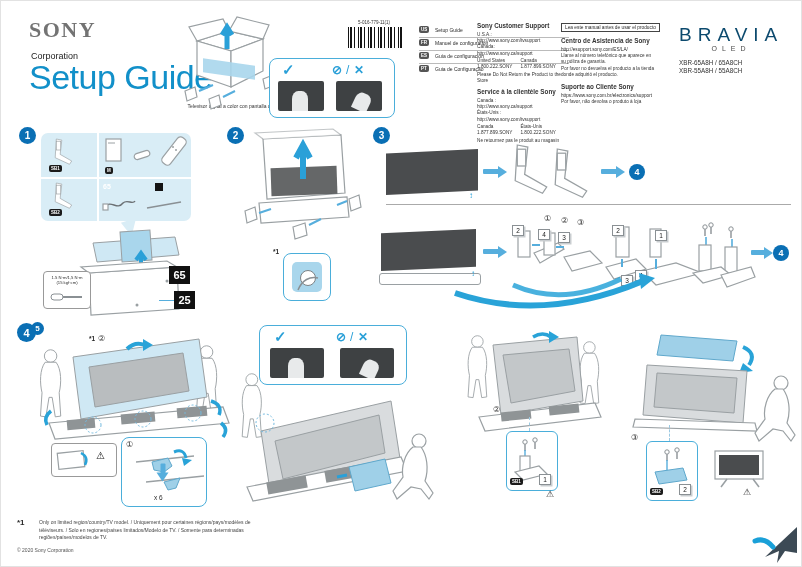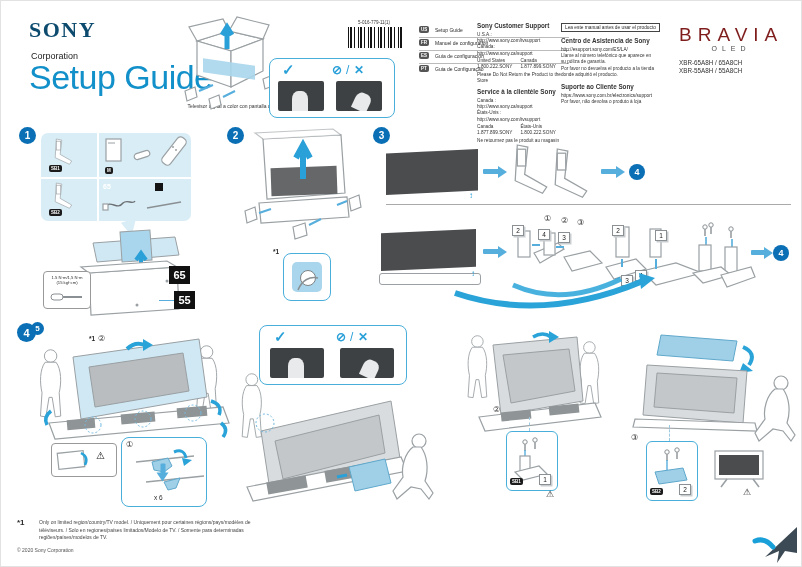--- a/index.html
+++ b/index.html
@@ -49,21 +49,21 @@
         <circle cx="0" cy="0" r="2.2" fill="#fff" stroke="#8a9094" stroke-width="1"></circle>
         <line x1="0" y1="2.2" x2="0" y2="9" stroke="#8a9094" stroke-width="1.4"></line>
       </g>
       <g id="standleg">
         <path class="ln" d="M6 0 L16 2 L13 28 L34 40 L30 46 L4 34 Z"></path>
         <rect x="6" y="4" width="8" height="16" class="ln"></rect>
       </g>
     </defs>
   </svg>
 
-  <div class="t" style="left:28px;top:16px;font-family:'Liberation Serif',serif;font-size:22px;font-weight:bold;letter-spacing:1.5px;color:#0c4a6e">SONY</div>
+  <div class="t" style="left:28px;top:16px;font-family:'Liberation Serif',serif;font-size:22px;font-weight:bold;letter-spacing:1.5px;color:#737373">SONY</div>
   <div class="t" style="left:30px;top:50px;font-size:9px;color:#222">Corporation</div>
   <div class="t" style="left:28px;top:57px;font-size:34px;color:#1290c9;letter-spacing:-0.5px">Setup Guide</div>
   <div class="t" style="left:120px;top:95px;width:183px;font-size:5px;color:#333;text-align:right;line-height:1.45;white-space:normal">
     <div>Téléviseur</div>
     <div>Televisor digital a color con pantalla de cristal líquido</div>
     <div>Televisor</div>
   </div>
 
   <svg style="left:178px;top:6px" width="96" height="106" viewBox="0 0 96 106">
     <path class="ln" d="M18 34 L50 24 L84 32 L52 44 Z"></path>
@@ -157,21 +157,21 @@
     <div class="url">http://esupport.sony.com/ES/LA/</div>
     <div>Llame al número telefónico que aparece en</div>
     <div>su póliza de garantía.</div>
     <div>Por favor no devuelva el producto a la tienda</div>
     <div>donde adquirió el producto.</div>
     <div class="b" style="font-size:6.3px;margin-top:5px;margin-bottom:1px">Suporte ao Cliente Sony</div>
     <div class="url">https://www.sony.com.br/electronics/support</div>
     <div>Por favor, não devolva o produto à loja</div>
   </div>
 
-  <div class="t" style="left:678px;top:23px;font-size:19px;letter-spacing:6px;color:#7f1d1d">BRAVIA</div>
+  <div class="t" style="left:678px;top:23px;font-size:19px;letter-spacing:6px;color:#0c4a6e">BRAVIA</div>
   <div class="t" style="left:678px;top:44px;width:104px;text-align:center;font-size:7px;letter-spacing:5px;color:#4a4a4a">OLED</div>
   <div class="t" style="left:678px;top:58px;font-size:6.3px;color:#333">XBR-65A8H / 65A8CH</div>
   <div class="t" style="left:678px;top:66px;font-size:6.3px;color:#333">XBR-55A8H / 55A8CH</div>
 
   <div class="badge" style="left:18px;top:126px;width:17px;height:17px;font-size:10px">1</div>
 
   <div class="panel" style="left:40px;top:132px;width:150px;height:88px">
     <div style="position:absolute;left:56px;top:0;width:2px;height:88px;background:#fff"></div>
     <div style="position:absolute;left:0;top:44px;width:56px;height:2px;background:#fff"></div>
     <div style="position:absolute;left:56px;top:44px;width:94px;height:2px;background:#fff"></div>
@@ -221,21 +221,21 @@
   <div style="position:absolute;left:42px;top:270px;width:46px;height:36px;border:0.8px solid #999;border-radius:4px;background:#fff;text-align:center">
     <div style="font-size:4.2px;margin-top:3px">1.5 N·m/1,5 N·m</div>
     <div style="font-size:4.2px">(15 kgf·cm)</div>
     <svg style="left:6px;top:18px" width="34" height="14">
       <rect x="1" y="4" width="12" height="6" rx="3" fill="#fff" stroke="#8a9094"></rect>
       <line x1="13" y1="7" x2="32" y2="7" stroke="#8a9094" stroke-width="2"></line>
     </svg>
   </div>
 
   <div class="sizebadge" style="left:168px;top:265px">65</div>
-  <div class="sizebadge" style="left:173px;top:290px">55</div>
+  <div class="sizebadge" style="left:173px;top:290px">25</div>
   <div style="position:absolute;left:158px;top:299px;width:15px;height:1px;background:#56aedd"></div>
 
   <div class="badge" style="left:226px;top:126px;width:17px;height:17px;font-size:10px">2</div>
   <svg style="left:240px;top:132px" width="125" height="118" viewBox="0 0 125 118">
     <path class="ln" d="M22 6 L100 2 L104 60 L26 66 Z"></path>
     <path class="ln" d="M22 6 L14 0 L92 -4 L100 2" opacity="0.6"></path>
     <rect x="30" y="34" width="66" height="28" fill="#4a4c4e" opacity="0.85" transform="rotate(-2 63 48)"></rect>
     <path d="M62 46 L62 16 M55 25 L62 12 L69 25" stroke="#2aa0d8" stroke-width="6" fill="none"></path>
     <path class="ln" d="M18 70 L106 64 L108 84 L20 90 Z"></path>
     <path class="ln" d="M4 78 L14 74 L16 86 L6 90 Z"></path>

